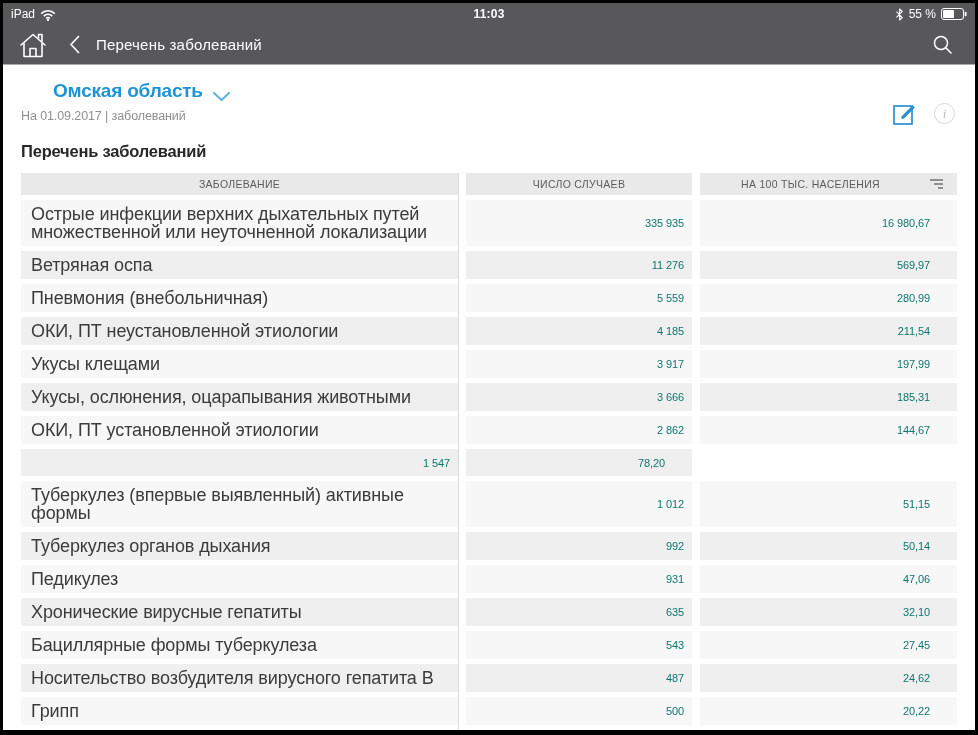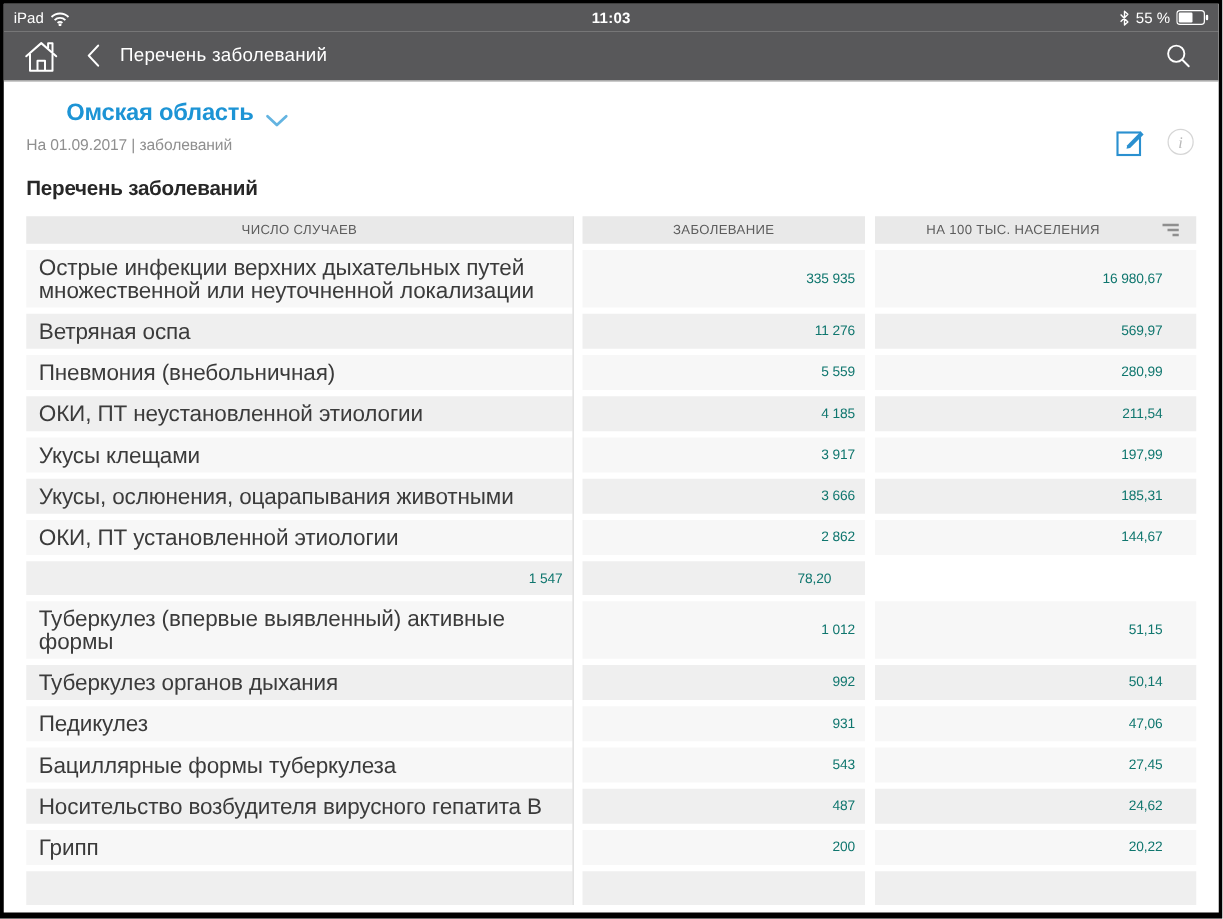--- a/index.html
+++ b/index.html
@@ -185,22 +185,22 @@
       <span class="icon-btn">
         <span class="info-icon">i</span>
       </span>
     </div>
 
     <div class="section-title">Перечень заболеваний</div>
 
     
     <div class="table">
       <div class="thead">
+        <div class="th">ЗАБОЛЕВАНИЕ</div>
         <div class="th">ЧИСЛО СЛУЧАЕВ</div>
-        <div class="th">ЗАБОЛЕВАНИЕ</div>
         <div class="th th-last">
           <span>НА 100 ТЫС. НАСЕЛЕНИЯ</span>
           <span class="sort-icon">
               <i></i>
               <i></i>
               <i></i>
             </span>
         </div>
       </div>
       <div>
@@ -315,20 +315,31 @@
             <div class="cell cell-disease">
               <span>Педикулез</span>
             </div>
             <div class="cell cell-num cell-cases">
               <span>931</span>
             </div>
             <div class="cell cell-num cell-per100k">
               <span>47,06</span>
             </div>
           </div>
+          <div class="trow dark">
+            <div class="cell cell-disease">
+              <span>Хронические вирусные гепатиты</span>
+            </div>
+            <div class="cell cell-num cell-cases">
+              <span>635</span>
+            </div>
+            <div class="cell cell-num cell-per100k">
+              <span>32,10</span>
+            </div>
+          </div>
           <div class="trow light">
             <div class="cell cell-disease">
               <span>Бациллярные формы туберкулеза</span>
             </div>
             <div class="cell cell-num cell-cases">
               <span>543</span>
             </div>
             <div class="cell cell-num cell-per100k">
               <span>27,45</span>
             </div>
@@ -342,21 +353,21 @@
             </div>
             <div class="cell cell-num cell-per100k">
               <span>24,62</span>
             </div>
           </div>
           <div class="trow light">
             <div class="cell cell-disease">
               <span>Грипп</span>
             </div>
             <div class="cell cell-num cell-cases">
-              <span>200</span>
+              <span>500</span>
             </div>
             <div class="cell cell-num cell-per100k">
               <span>20,22</span>
             </div>
           </div>
           <div class="trow dark">
             <div class="cell cell-disease"></div>
             <div class="cell cell-num cell-cases"></div>
             <div class="cell cell-num cell-per100k"></div>
           </div>

